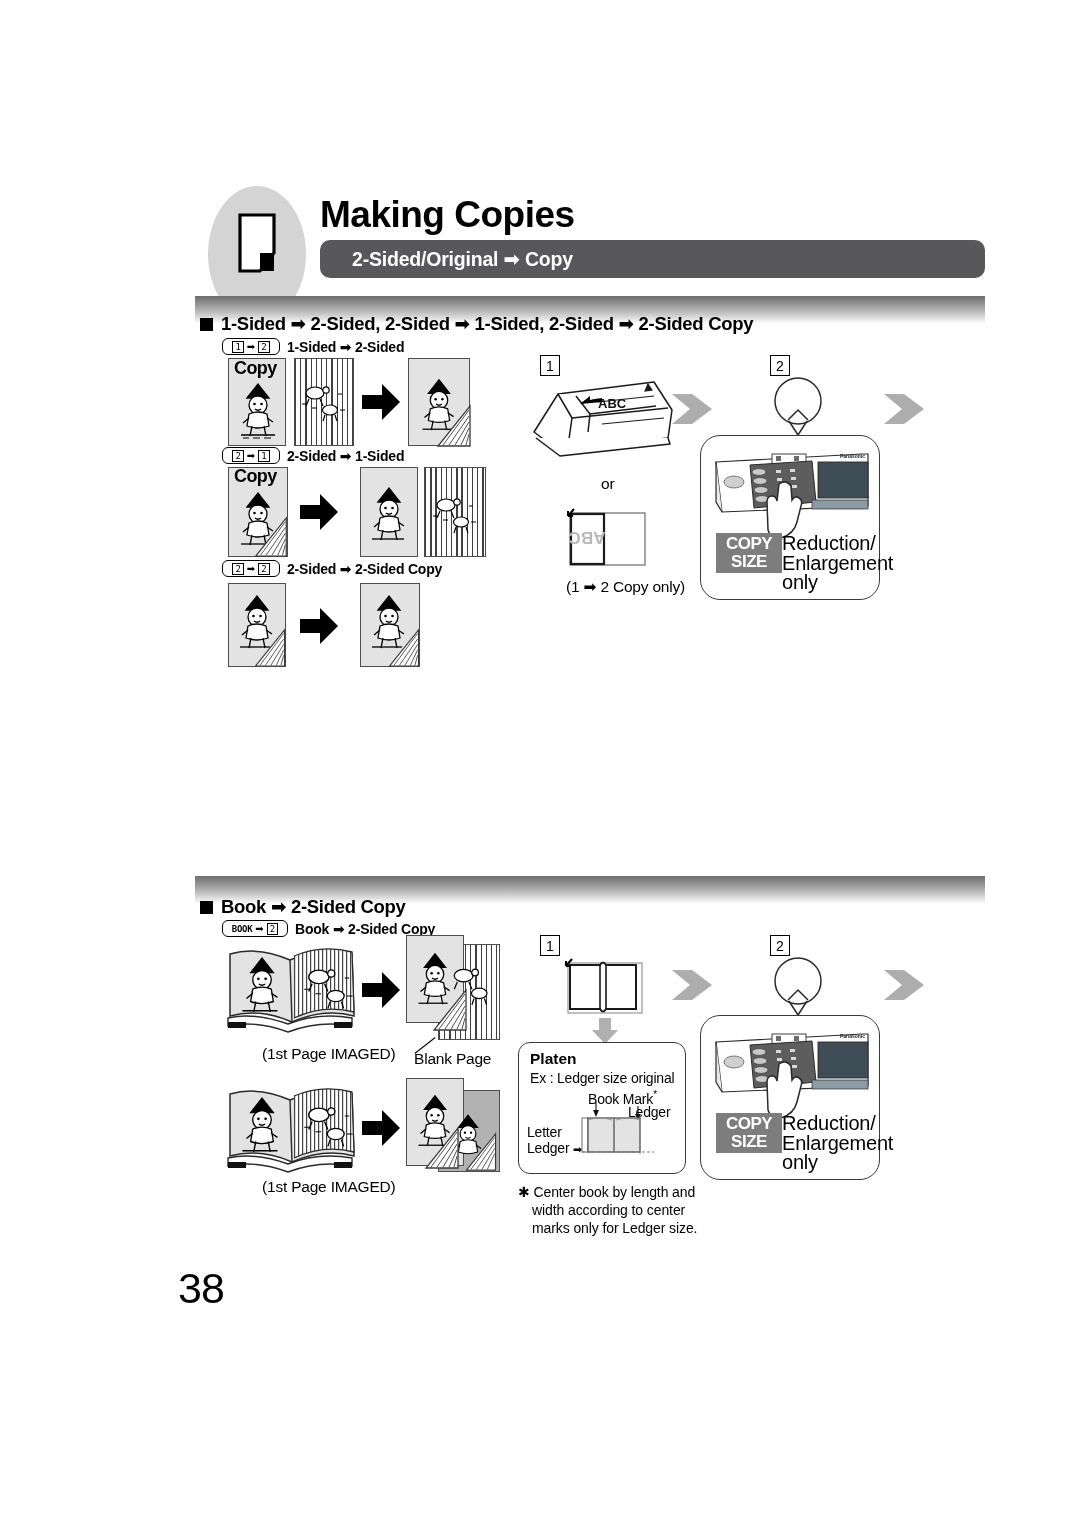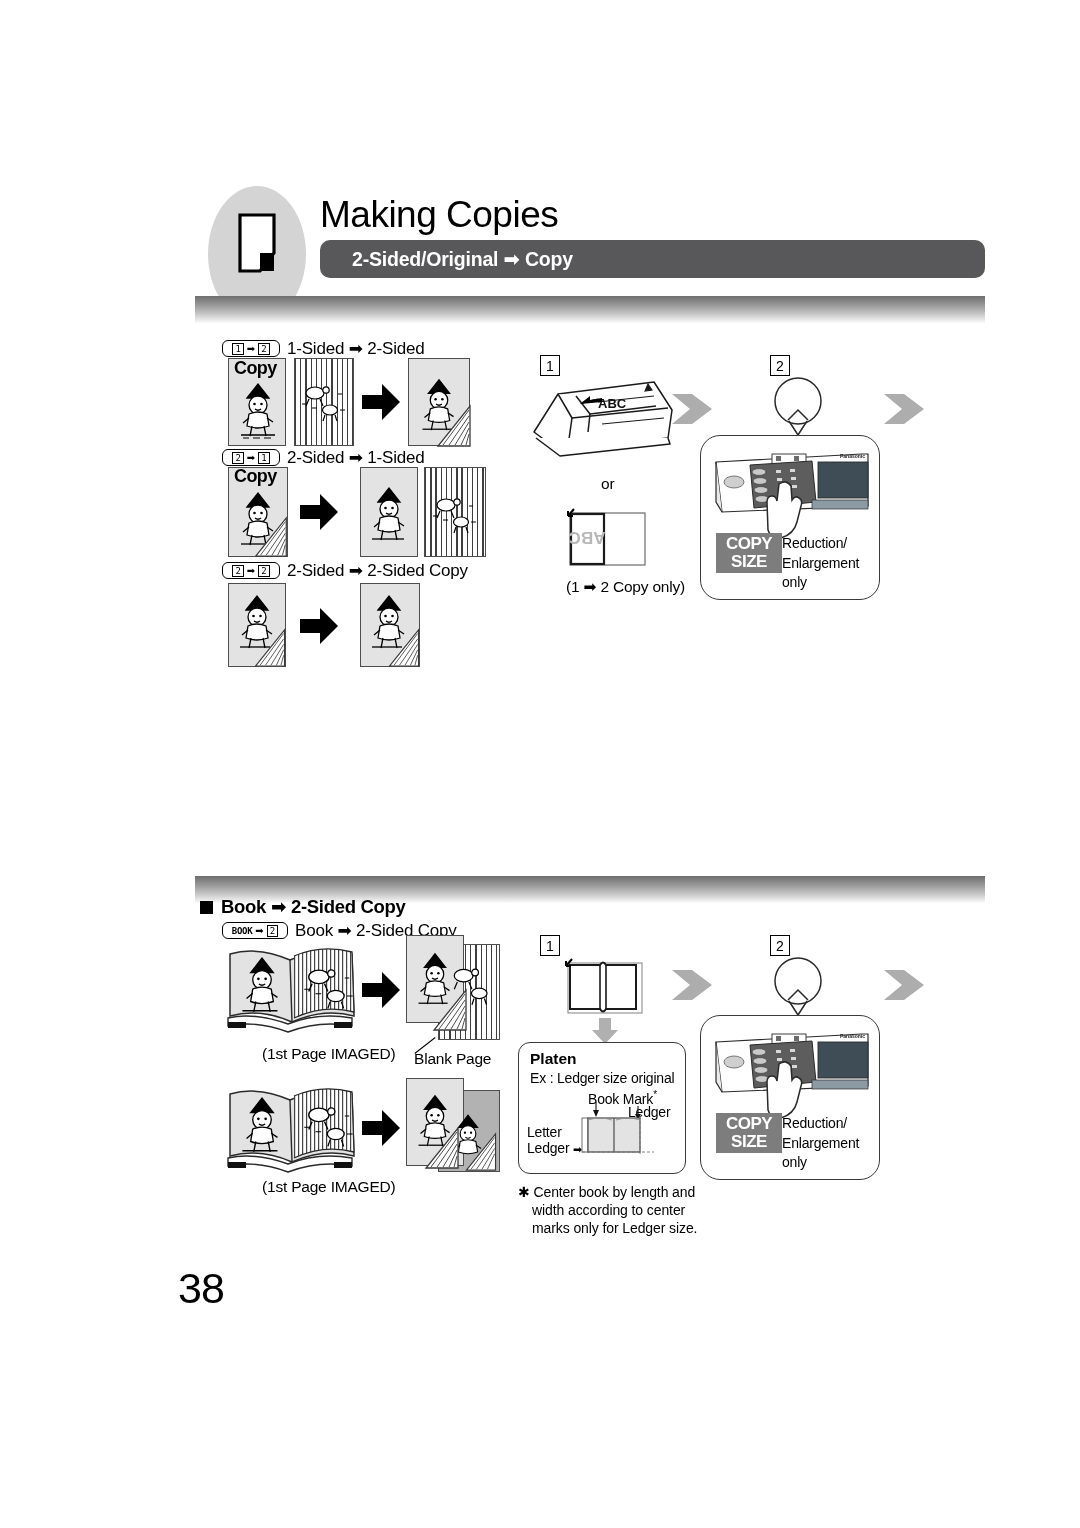--- a/index.html
+++ b/index.html
@@ -7,21 +7,21 @@
     width:1080px;height:1528px;position:relative;overflow:hidden;
     font-family:"Liberation Sans","DejaVu Sans",sans-serif;
     color:#000;
   }
   .page{position:absolute;left:0;top:0;width:1080px;height:1528px;}
 
   
   .hdr-wrap{position:absolute;left:195px;top:188px;width:790px;height:100px;}
   .hdr-title-row{position:absolute;left:125px;top:0px;width:665px;height:52px;
       display:flex;align-items:center;}
-  .hdr-title{font-size:37px;font-weight:normal;letter-spacing:-0.5px;line-height:1;}
+  .hdr-title{font-size:37px;font-weight:bold;letter-spacing:-0.5px;line-height:1;}
   .hdr-band{position:absolute;left:125px;top:52px;width:665px;height:38px;
       background:#58585a;display:flex;align-items:center;border-radius:10px;}
   .hdr-band-txt{color:#fff;font-size:19.5px;font-weight:bold;margin-left:32px;letter-spacing:-0.2px;}
   .hdr-icon{position:absolute;left:13px;top:-2px;width:98px;height:136px;}
   .hdr-ellipse{position:absolute;left:0;top:0;width:98px;height:136px;
       border-radius:50%;background:#d4d4d4;}
   .hdr-doc{position:absolute;left:30px;top:27px;width:38px;height:60px;}
 
   
   .secbar{position:absolute;left:195px;width:790px;height:27px;
@@ -32,42 +32,42 @@
 
   
   .chip-row{position:absolute;display:flex;align-items:center;gap:7px;}
   .chip{border:1.6px solid #000;border-radius:6px;height:17px;min-width:58px;
       display:flex;align-items:center;justify-content:center;gap:3px;
       padding:0 5px;background:#fff;box-sizing:border-box;}
   .chipbox{display:inline-block;border:1.3px solid #000;font-size:9px;
       line-height:10px;padding:0 2px;font-family:"DejaVu Sans Mono",monospace;}
   .chiptxt{font-size:9px;font-family:"DejaVu Sans Mono",monospace;font-weight:bold;letter-spacing:-0.3px;}
   .chip-arrow{font-size:10px;line-height:1;}
-  .chip-label{font-size:17px;font-weight:normal;letter-spacing:-0.2px;white-space:nowrap;}
+  .chip-label{font-size:14px;font-weight:bold;letter-spacing:-0.2px;white-space:nowrap;}
 
   
   .sheet{position:absolute;background:#e3e3e3;border:1.4px solid #4d4d4d;box-sizing:border-box;}
   .striped{position:absolute;border:1.4px solid #4d4d4d;box-sizing:border-box;
      background:repeating-linear-gradient(to right,#3f3f3f 0px,#3f3f3f 1.3px,#ffffff 1.3px,#ffffff 5.2px);}
   .copyword{position:absolute;font-size:18px;font-weight:bold;letter-spacing:-0.6px;}
   .blkarrow{position:absolute;}
   .grayarrow{position:absolute;}
   .curl{position:absolute;}
 
   
   .elf{position:absolute;}
 
   
   .stepnum{position:absolute;width:20px;height:21px;border:1.6px solid #000;
      display:flex;align-items:center;justify-content:center;font-size:14px;
      font-weight:normal;box-sizing:border-box;background:#fff;}
   .panelbox{position:absolute;border:1.6px solid #3a3a3a;border-radius:20px;background:#fff;box-sizing:border-box;}
   .copysize{position:absolute;background:#7d7d7d;color:#fff;font-weight:bold;
      font-size:17px;line-height:18px;text-align:center;padding:2px 4px;letter-spacing:-0.5px;}
-  .reduct{position:absolute;font-size:14px;line-height:19.5px;letter-spacing:-0.2px;}
+  .reduct{position:absolute;font-size:20px;line-height:19.5px;letter-spacing:-0.2px;}
   .caption{position:absolute;font-size:15.5px;letter-spacing:-0.2px;white-space:nowrap;}
   .orword{position:absolute;font-size:15.5px;}
 
   .platenbox{position:absolute;border:1.6px solid #3a3a3a;border-radius:12px;background:#fff;box-sizing:border-box;}
   .platen-title{position:absolute;font-size:15.5px;font-weight:bold;}
   .platen-t{position:absolute;font-size:14px;letter-spacing:-0.2px;white-space:nowrap;}
   .foot-note{position:absolute;font-size:14px;line-height:18px;letter-spacing:-0.1px;}
 
   .pagenum{position:absolute;left:178px;top:1264px;font-size:43px;letter-spacing:-1px;}
   .thinline{position:absolute;background:#000;}
@@ -91,20 +91,24 @@
     <div class="hdr-title-row">
       <div class="hdr-title">Making Copies</div>
     </div>
 
     <div class="hdr-band">
       <div class="hdr-band-txt">2-Sided/Original ➡ Copy</div>
     </div>
   </div>
 
   <div class="secbar" style="top:296px;"></div>
+  <div class="sec-title" style="left:200px;top:313px;">
+    <span class="sq"></span>
+    <span>1-Sided ➡ 2-Sided, 2-Sided ➡ 1-Sided, 2-Sided ➡ 2-Sided Copy</span>
+  </div>
 
   <div class="chip-row" style="left:222px;top:338px;">
     <div class="chip">
       <span class="chipbox">1</span>
       <span class="chip-arrow">➡</span>
       <span class="chipbox">2</span>
     </div>
     <span class="chip-label">1-Sided ➡ 2-Sided</span>
   </div>
 

